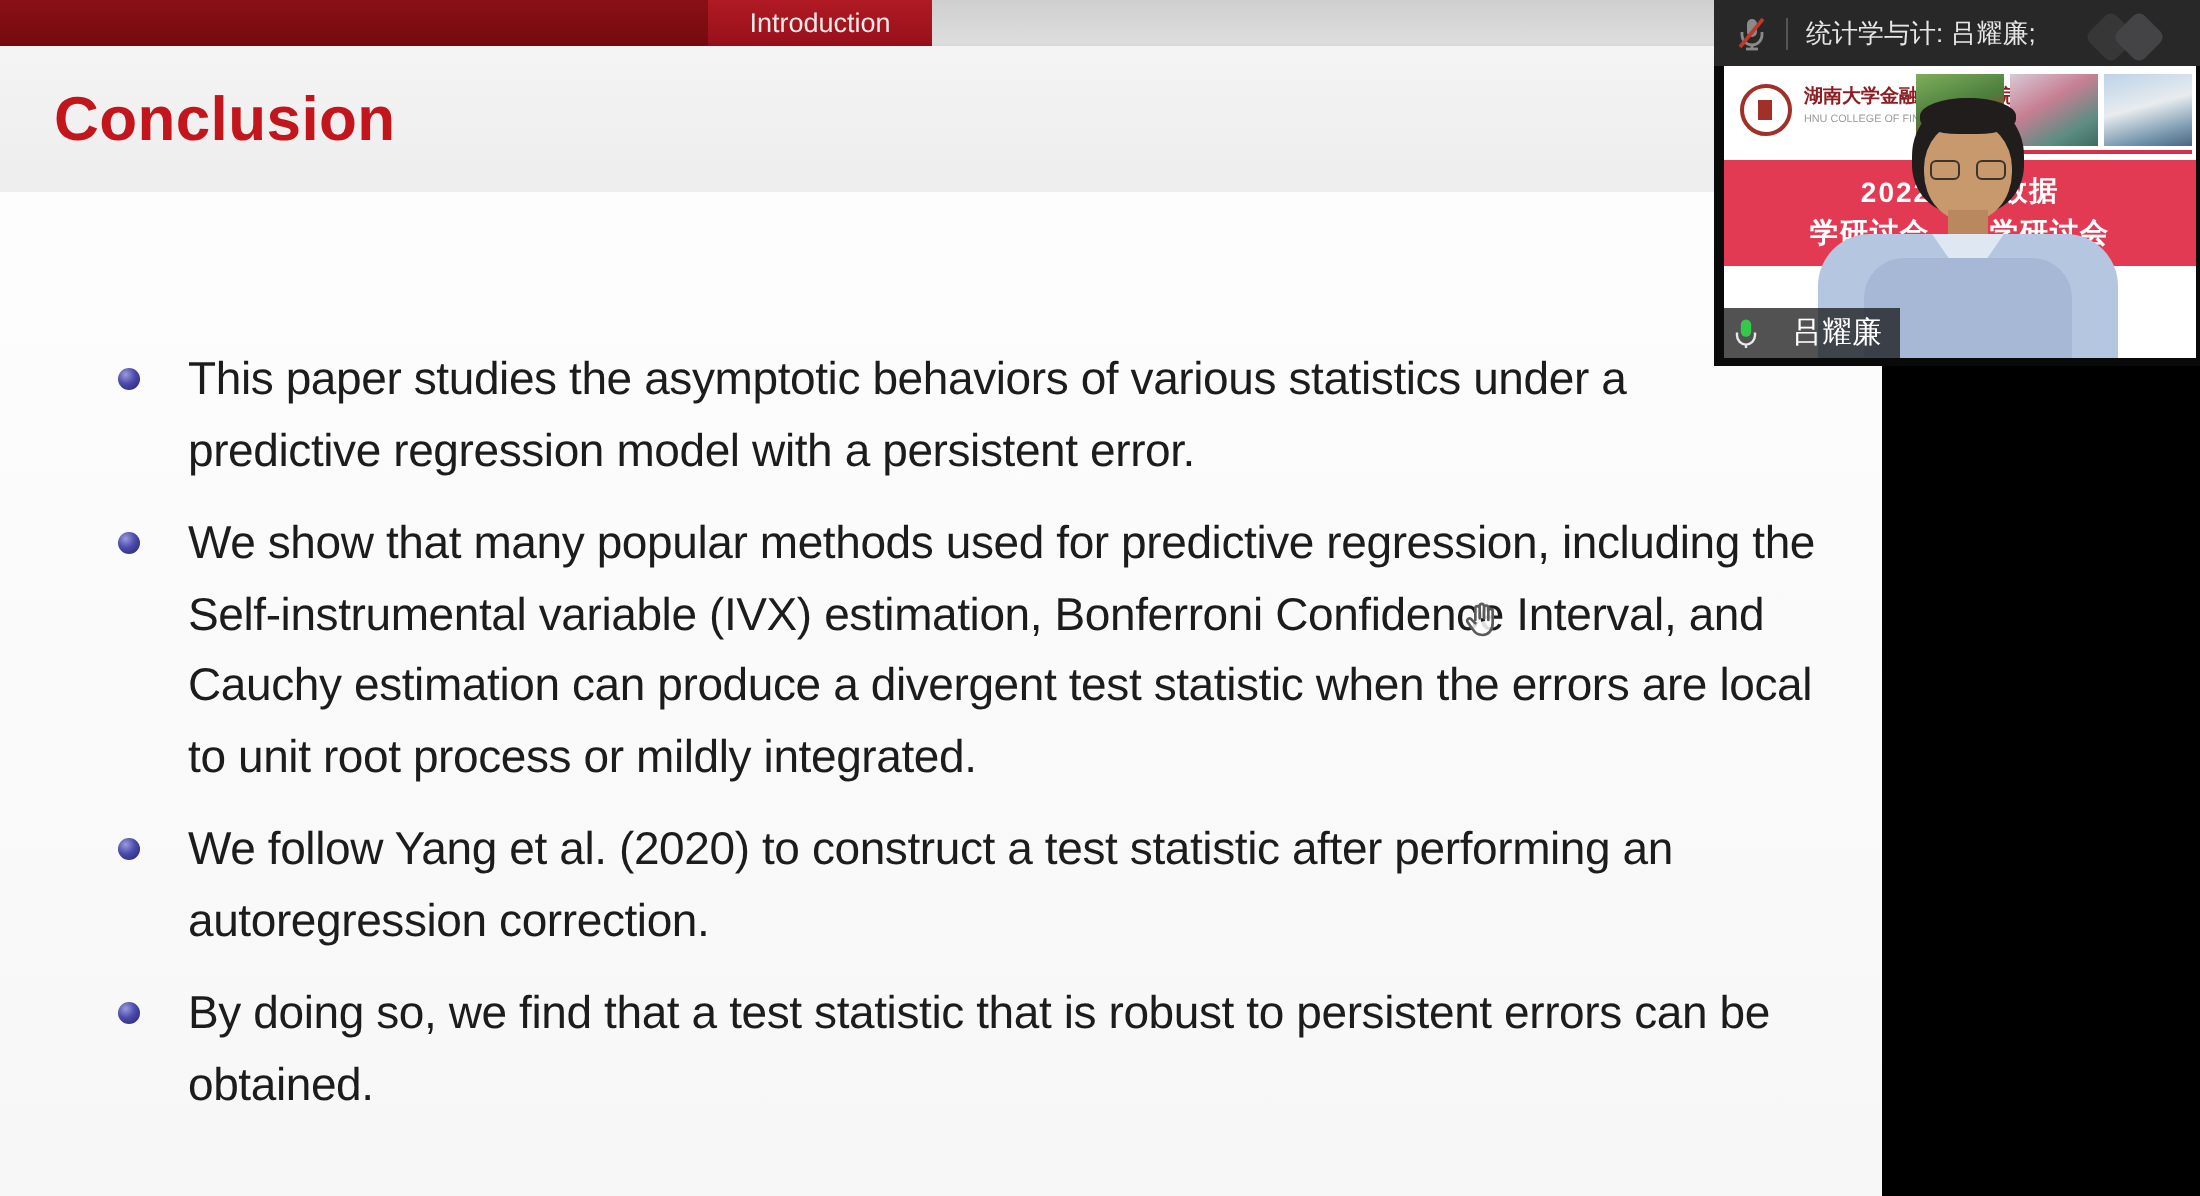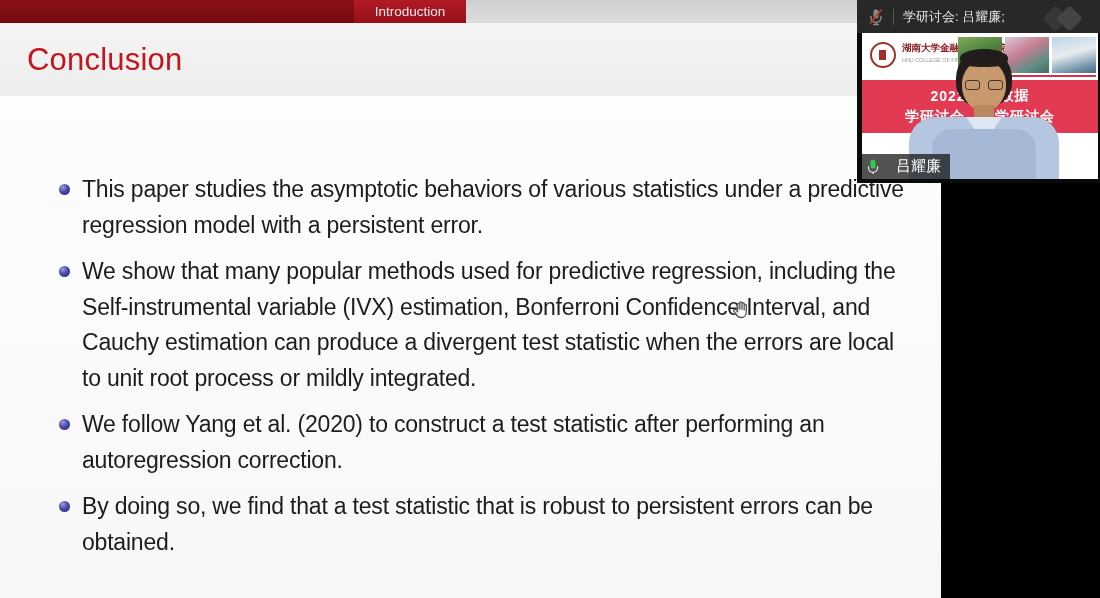--- a/index.html
+++ b/index.html
@@ -13,25 +13,25 @@
   .topbar{position:absolute;left:0;top:0;width:941px;height:23px;
     background:linear-gradient(#cfcfcf,#dedede);text-align:right;}
   .topbar-maroon{position:absolute;left:0;top:0;width:354px;height:23px;
     background:linear-gradient(#8a1016,#750a0e);}
   .topbar-section{position:absolute;left:354px;top:0;width:112px;height:23px;
     background:linear-gradient(#b01a24,#97101a);color:#f4e9e9;font-size:13.5px;
     display:flex;align-items:center;justify-content:center;}
   .titleband{position:absolute;left:0;top:23px;width:941px;height:73px;
     background:linear-gradient(#f4f4f4,#ededed);
     box-shadow:0 2px 4px rgba(0,0,0,0.18);display:flex;align-items:center;}
-  .title{color:#c3161c;font-size:31px;padding-left:27px;letter-spacing:0.2px;}
+  .title{color:#c3161c;font-size:31px;padding-left:27px;letter-spacing:0.2px;font-weight:bold;}
   .content{position:absolute;left:0;top:96px;width:941px;height:502px;
     background:linear-gradient(#fdfdfd,#f7f7f7);padding-top:76px;box-sizing:border-box;}
   .bullets{margin:0;padding:0 28px 0 59px;list-style:none;}
-  .bullets li{display:flex;gap:12px;margin-bottom:11px;color:#1c1c1c;
+  .bullets li{display:flex;gap:24px;margin-bottom:11px;color:#1c1c1c;
     font-size:23px;line-height:35.5px;letter-spacing:-0.2px;}
   .ball{flex:0 0 11px;width:11px;height:11px;border-radius:50%;margin-top:12px;
     background:radial-gradient(circle at 35% 30%,#9a9ade 0%,#4a4aaa 45%,#23236e 100%);}
   .btext{max-width:838px;}
   
   .hand-cursor{position:absolute;left:731px;top:299px;width:20px;height:22px;z-index:40;}
   
   .panel{position:absolute;left:857px;top:0;width:243px;height:183px;z-index:30;}
   .panel-topbar{position:absolute;left:0;top:0;width:243px;height:33px;background:#282828;
     display:flex;align-items:center;}
@@ -131,21 +131,21 @@
 <div class="panel">
   <div class="panel-topbar">
     <svg class="mic-muted" viewBox="0 0 16 18">
       <rect x="5.5" y="1.5" width="5" height="9" rx="2.5" fill="#8a8a8a"></rect>
       <path d="M3 8 v1.5 a5 5 0 0 0 10 0 V8" fill="none" stroke="#8a8a8a" stroke-width="1.4"></path>
       <line x1="8" y1="14.2" x2="8" y2="16.5" stroke="#8a8a8a" stroke-width="1.4"></line>
       <line x1="5" y1="16.5" x2="11" y2="16.5" stroke="#8a8a8a" stroke-width="1.4"></line>
       <line x1="2" y1="15.5" x2="13.5" y2="1.5" stroke="#c0392b" stroke-width="1.8"></line>
     </svg>
     <div class="bar-divider"></div>
-    <div class="status-text">学研讨会: 吕耀廉;</div>
+    <div class="status-text">统计学与计: 吕耀廉;</div>
     <div class="watermark">
       <div class="wm-d wm-d1"></div>
         <div class="wm-d wm-d2"></div>
     </div>
   </div>
 
   <div class="panel-video">
 
     <div class="org-band">
       <div class="seal">

